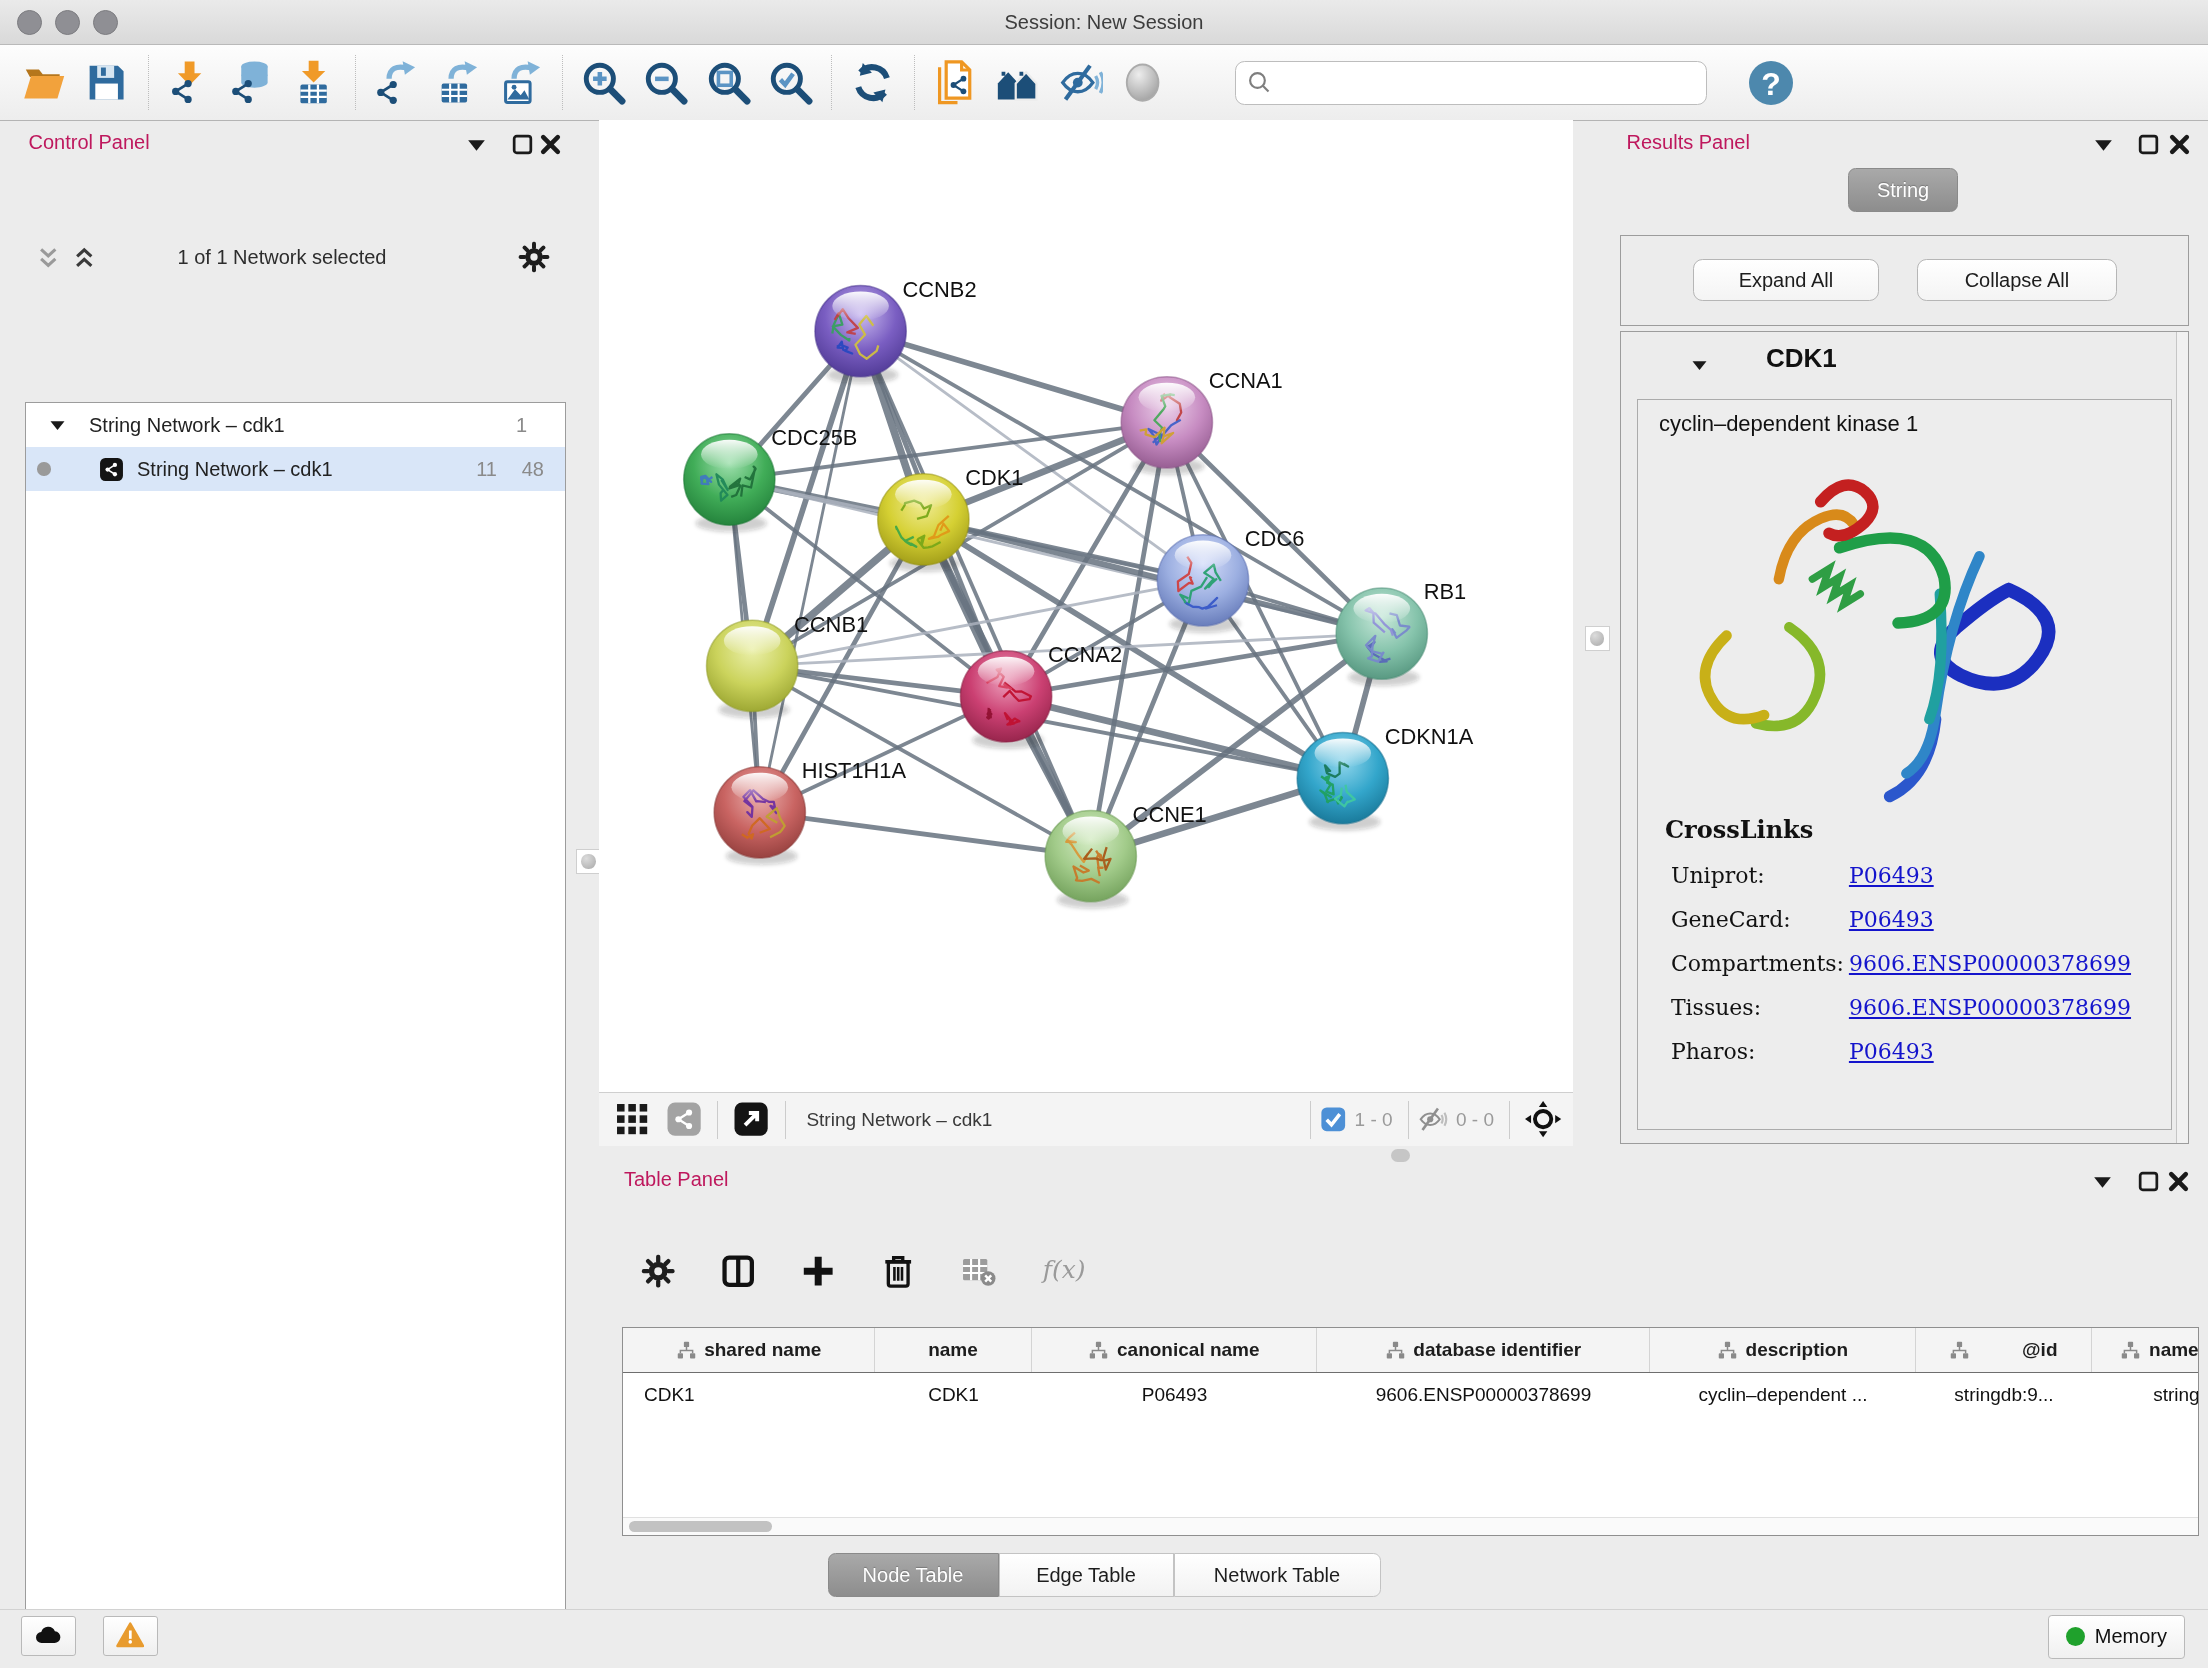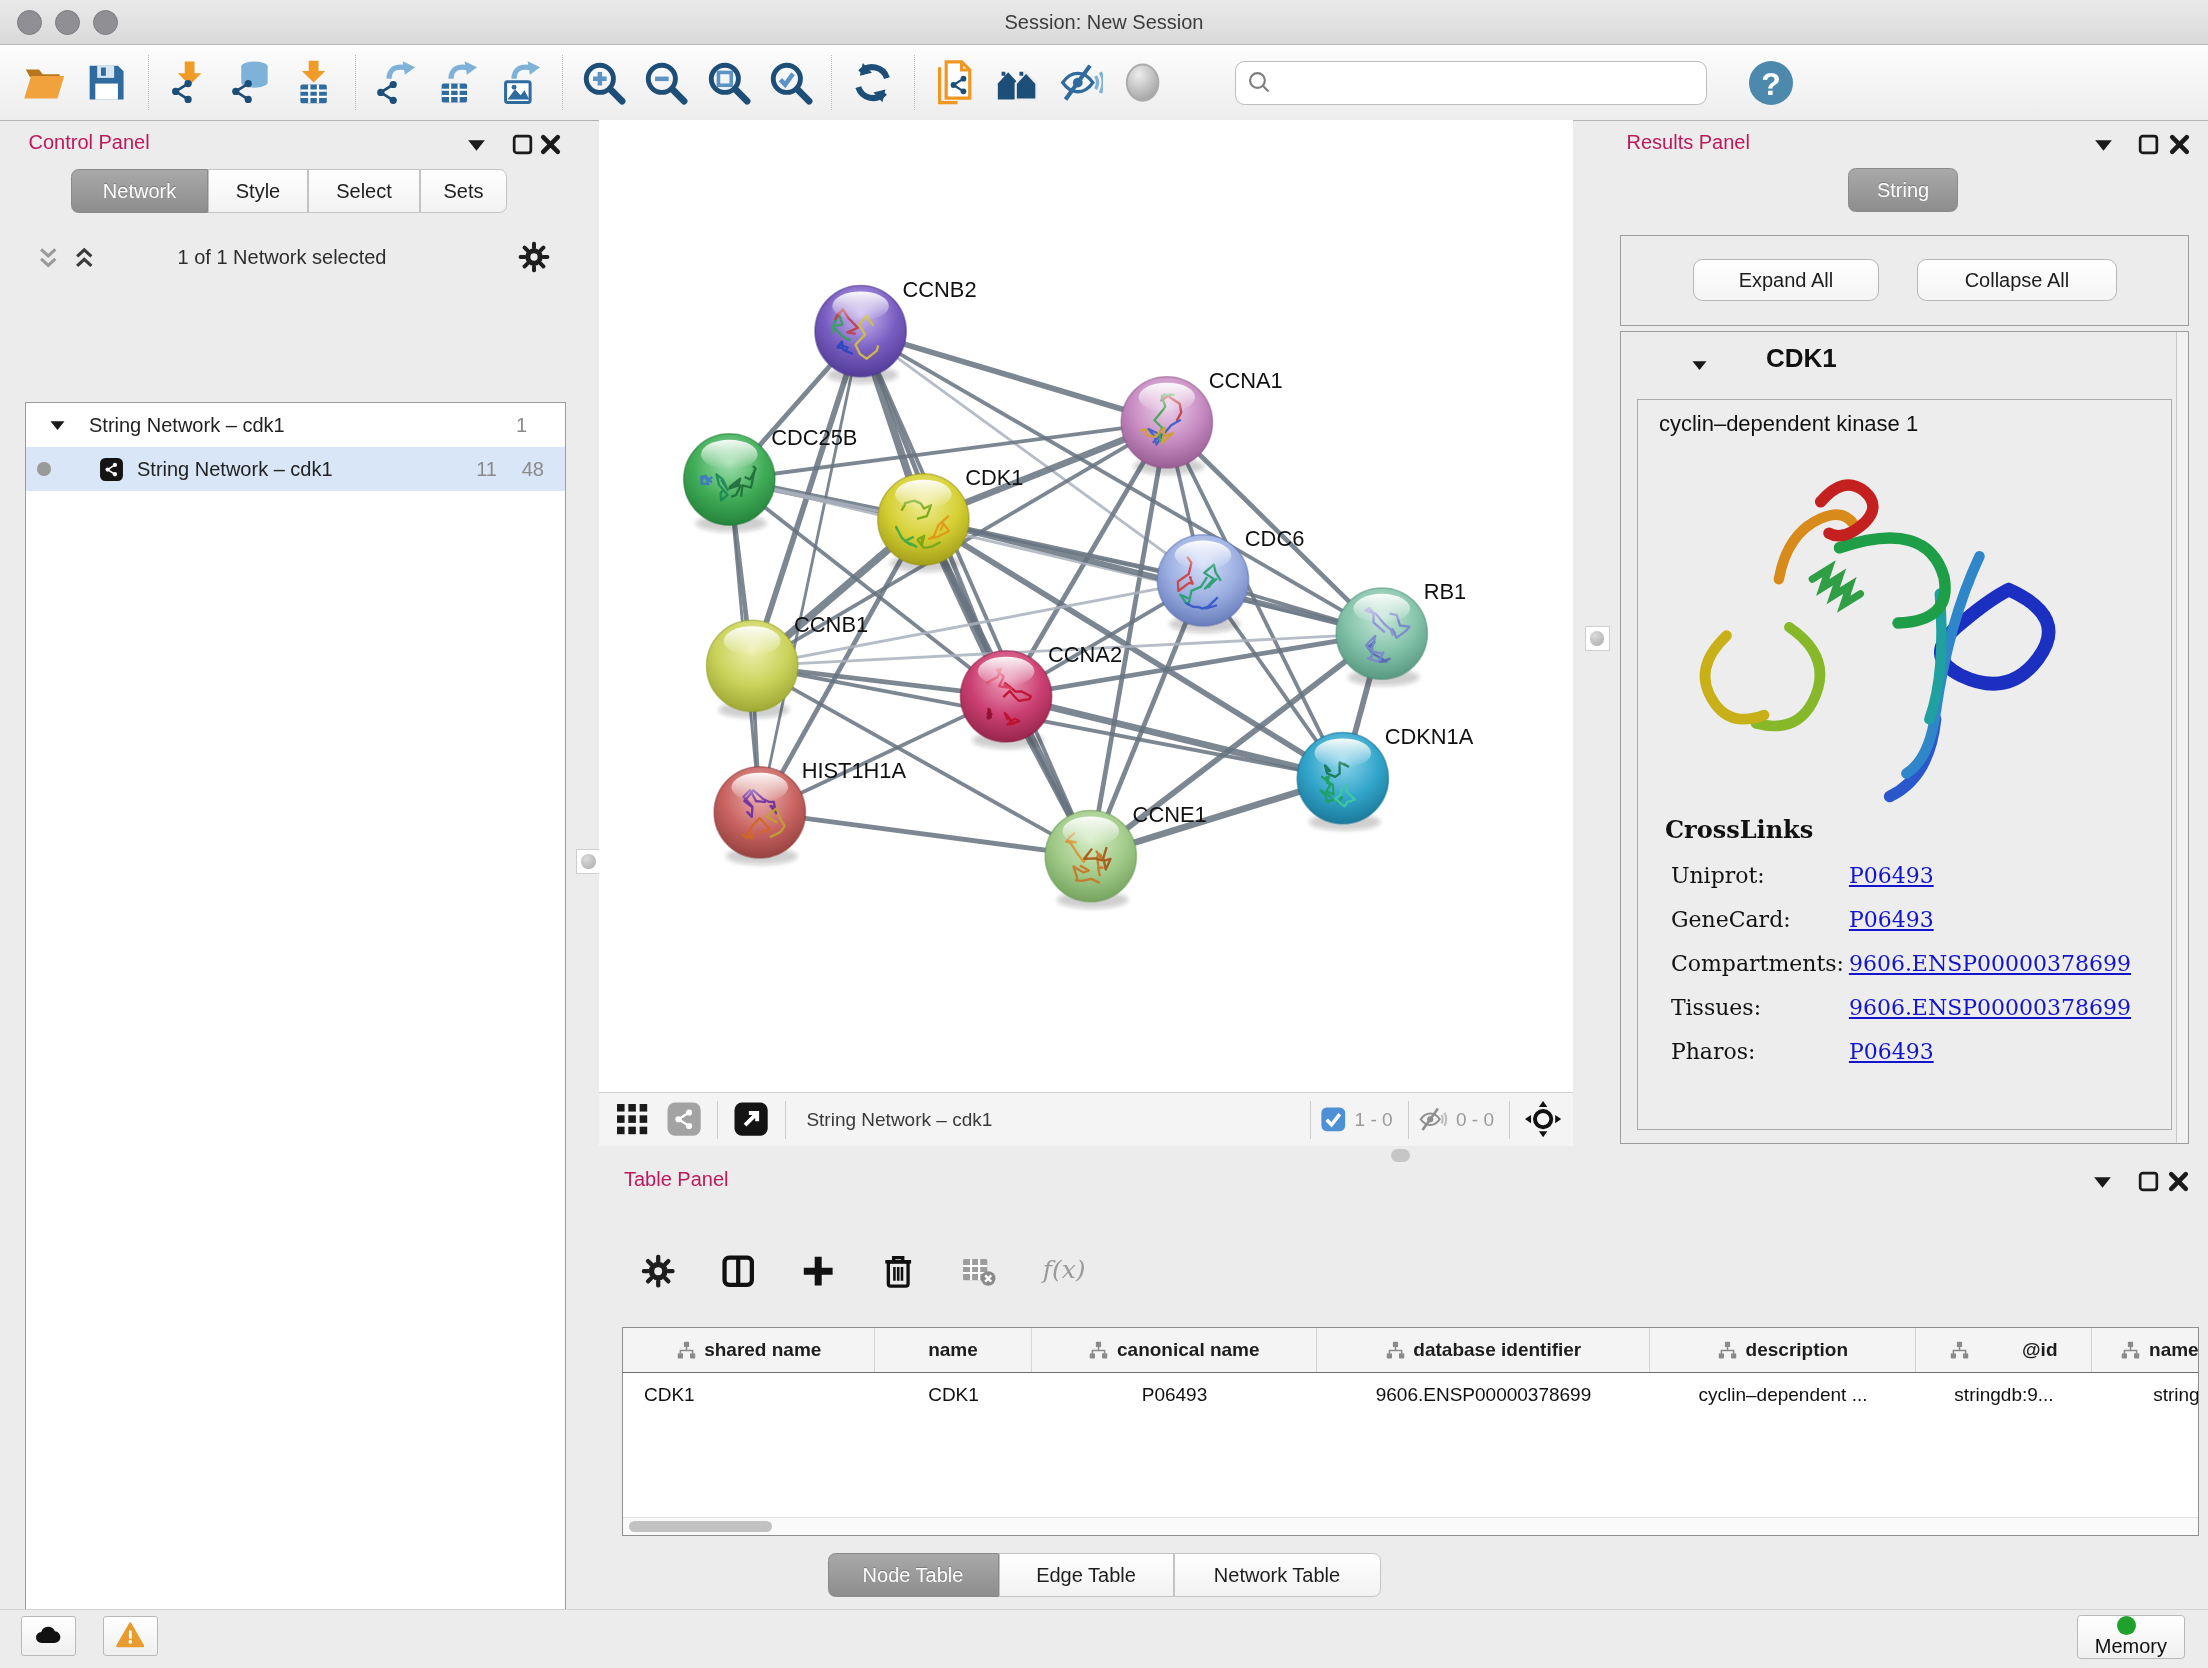--- a/index.html
+++ b/index.html
@@ -73,21 +73,21 @@
   .nt-cell{flex:none;box-sizing:border-box;text-align:center;white-space:nowrap;overflow:hidden;}
   #nt-hscroll{position:absolute;left:0;bottom:0;width:100%;height:17px;background:#fafafa;border-top:1px solid #e0e0e0;}
   #nt-thumb{position:absolute;left:5.7px;top:2.9px;width:143px;height:11.4px;border-radius:5.7px;background:#c2c2c2;cursor:pointer;}
   
   #statusbar{left:0;top:1609px;width:2208px;height:59px;border-top:1.9px solid #d2d2d2;background:#ececec;}
   .sb-btn{position:absolute;top:5.7px;width:55px;height:40px;border:1.9px solid #b9b9b9;background:linear-gradient(#ffffff,#efefef);
     border-radius:2.9px;display:flex;align-items:center;justify-content:center;cursor:pointer;padding:0;}
   .sb-btn svg{width:28.5px;height:28.5px;}
   #memory-btn{position:absolute;right:23px;top:4.8px;height:44px;border:1.9px solid #b9b9b9;border-radius:3.8px;
     background:linear-gradient(#ffffff,#f0f0f0);display:flex;align-items:center;font-size:20px;color:#111;
-    padding:0 17px;cursor:pointer;font-family:inherit;flex-direction:column;}
+    padding:0 17px;cursor:pointer;font-family:inherit;}
   #memory-dot{width:19px;height:19px;border-radius:50%;background:#1fa12c;margin-right:9.5px;}
   text{user-select:none;}
 </style>
 </head>
 <body>
 
 <div id="app">
 
   <div id="titlebar" class="abs">
     <div class="tl-circle abs" style="left:17px"></div>
@@ -257,26 +257,20 @@
     <button class="hdr-ctl abs" style="left:464px;top:13.3px"><span class="icon"><svg viewBox="0 0 24 24">
             <path d="M4 7h16l-8 10z" fill="#1a1a1a"></path>
           </svg></span></button>
     <button class="hdr-ctl abs" style="left:510px;top:12.4px"><span class="icon"><svg viewBox="0 0 24 24">
             <rect x="4" y="4" width="16" height="16" rx="2.5" fill="none" stroke="#1a1a1a" stroke-width="2.6"></rect>
           </svg></span></button>
     <button class="hdr-ctl abs" style="left:538px;top:12.4px"><span class="icon"><svg viewBox="0 0 24 24">
             <path d="M5 5l14 14M19 5L5 19" stroke="#1a1a1a" stroke-width="4.4" stroke-linecap="round"></path>
           </svg></span></button>
 
-    <div id="cp-tabs" class="abs" style="left:71px;top:49px;display:flex;">
-        <button class="seg-tab on" style="width: 137px; border-radius: 7.6px 0px 0px 7.6px;">Network</button>
-        <button class="seg-tab" style="width: 100px;">Style</button>
-        <button class="seg-tab" style="width: 112px;">Select</button>
-        <button class="seg-tab" style="width: 87px; border-radius: 0px 7.6px 7.6px 0px;">Sets</button>
-      </div>
 
     <button class="hdr-ctl abs" style="left:34px;top:124px;width:28.5px;height:28.5px"><span class="icon"><svg viewBox="0 0 24 24">
             <g stroke="#9a9a9a" stroke-width="2.6" fill="none">
               <path d="M6 4.5l6 5.5 6-5.5M6 12.5l6 5.5 6-5.5"></path>
             </g>
           </svg></span></button>
     <button class="hdr-ctl abs" style="left:70px;top:124px;width:28.5px;height:28.5px"><span class="icon"><svg viewBox="0 0 24 24">
             <g stroke="#3a3a3a" stroke-width="2.6" fill="none">
               <path d="M6 10.5L12 5l6 5.5M6 18.5L12 13l6 5.5"></path>
             </g>

